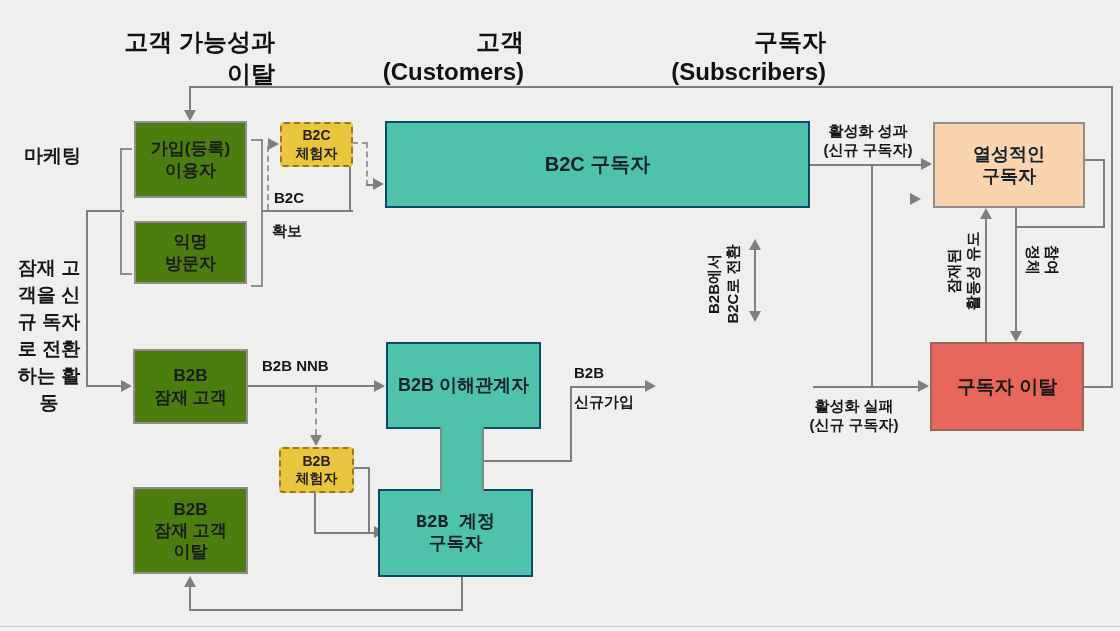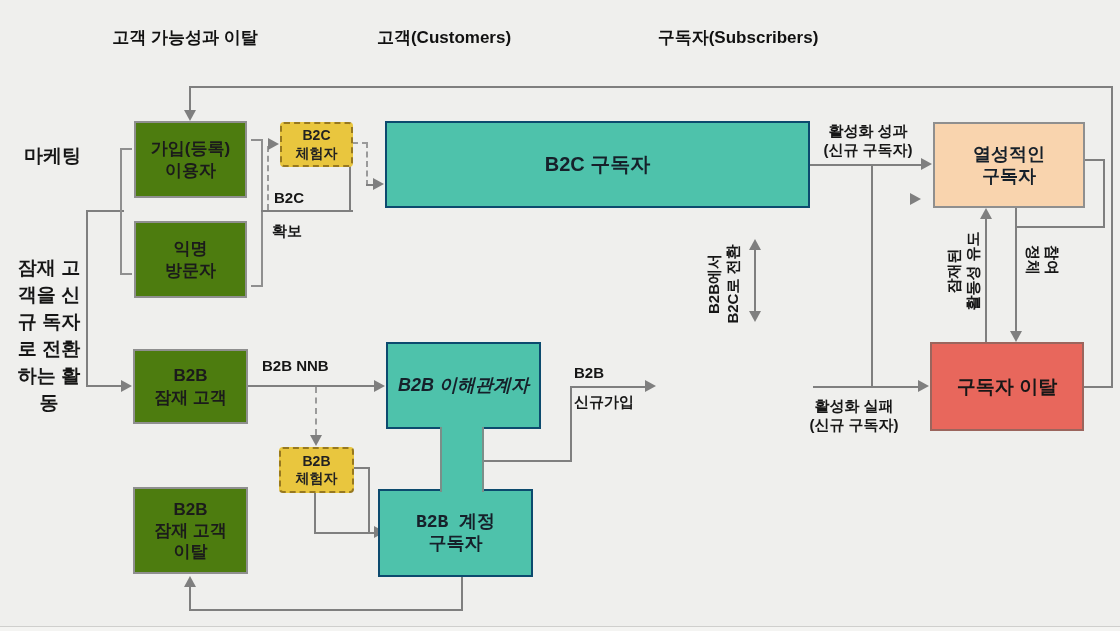--- a/index.html
+++ b/index.html
@@ -2,21 +2,21 @@
 <html><head>
 <meta charset="utf-8">
 <style>
   html,body{margin:0;padding:0;background:#e9e9e7;}
   #stage{
     position:relative; width:1120px; height:631px; overflow:hidden;
     background:#efefed;
     font-family:"Liberation Sans","DejaVu Sans",sans-serif;
     color:#1b1b1b;
   }
-  .hdr{position:absolute;font-weight:bold;font-size:17px;text-align:center;color:#111;}
+  .hdr{position:absolute;font-weight:bold;font-size:24px;text-align:right;color:#111;}
   .box{
     position:absolute;display:flex;align-items:center;justify-content:center;
     text-align:center;font-weight:bold;box-sizing:border-box;white-space:pre-line;
     color:#16202a;line-height:1.25;
   }
   .white{background:#4d7c0f;border:2px solid #8f8f8f;font-size:17px;color:#1b1b1b;}
   .teal{background:#4ec2ab;border:2px solid #0c4a6e;font-size:18px;}
   .orange{background:#f9d4ae;border:2px solid #8f8f8f;font-size:18px;}
   .red{background:#e8675c;border:2px solid #9b655d;font-size:19px;color:#171717;}
   .trial{background:#e9c63e;border:2px dashed #97781f;border-radius:4px;font-size:14px;color:#222;}
@@ -111,30 +111,30 @@
   <div class="arr au" style="left:749px;top:239px;"></div>
   <div class="arr ad" style="left:749px;top:311px;"></div>
 
   <div class="line" style="left:461px;top:575px;width:2px;height:36px;"></div>
   <div class="line" style="left:189px;top:609px;width:274px;height:2px;"></div>
   <div class="line" style="left:189px;top:585px;width:2px;height:26px;"></div>
   <div class="arr au" style="left:184px;top:576px;"></div>
 
   <div class="box white" style="left:134px;top:121px;width:113px;height:77px;">가입(등록)
 이용자</div>
-  <div class="box white" style="left:134px;top:221px;width:113px;height:77px;">익명
+  <div class="box white" style="left:134px;top:221px;width:113px;height:63px;">익명
 방문자</div>
   <div class="box trial" style="left:280px;top:122px;width:73px;height:45px;">B2C
 체험자</div>
   <div class="box teal" style="left:385px;top:121px;width:425px;height:87px;font-size:20px;">B2C 구독자</div>
   <div class="box orange" style="left:933px;top:122px;width:152px;height:86px;">열성적인
 구독자</div>
   <div class="box white" style="left:133px;top:349px;width:115px;height:75px;">B2B
 잠재 고객</div>
-  <div class="box teal" style="left:386px;top:342px;width:155px;height:87px;font-style:italic;">B2B 이해관계자</div>
+  <div class="box teal" style="left:386px;top:342px;width:155px;height:87px;">B2B 이해관계자</div>
   <div class="box teal" style="left:378px;top:489px;width:155px;height:88px;font-family:Liberation Mono, monospace;">B2B 계정
 구독자</div>
   <div class="bar" style="left:440px;top:427px;width:44px;height:65px;"></div>
   <div class="box red" style="left:930px;top:342px;width:154px;height:89px;">구독자 이탈</div>
   <div class="box trial" style="left:279px;top:447px;width:75px;height:46px;">B2B
 체험자</div>
   <div class="box white" style="left:133px;top:487px;width:115px;height:87px;">B2B
 잠재 고객
 이탈</div>
 

